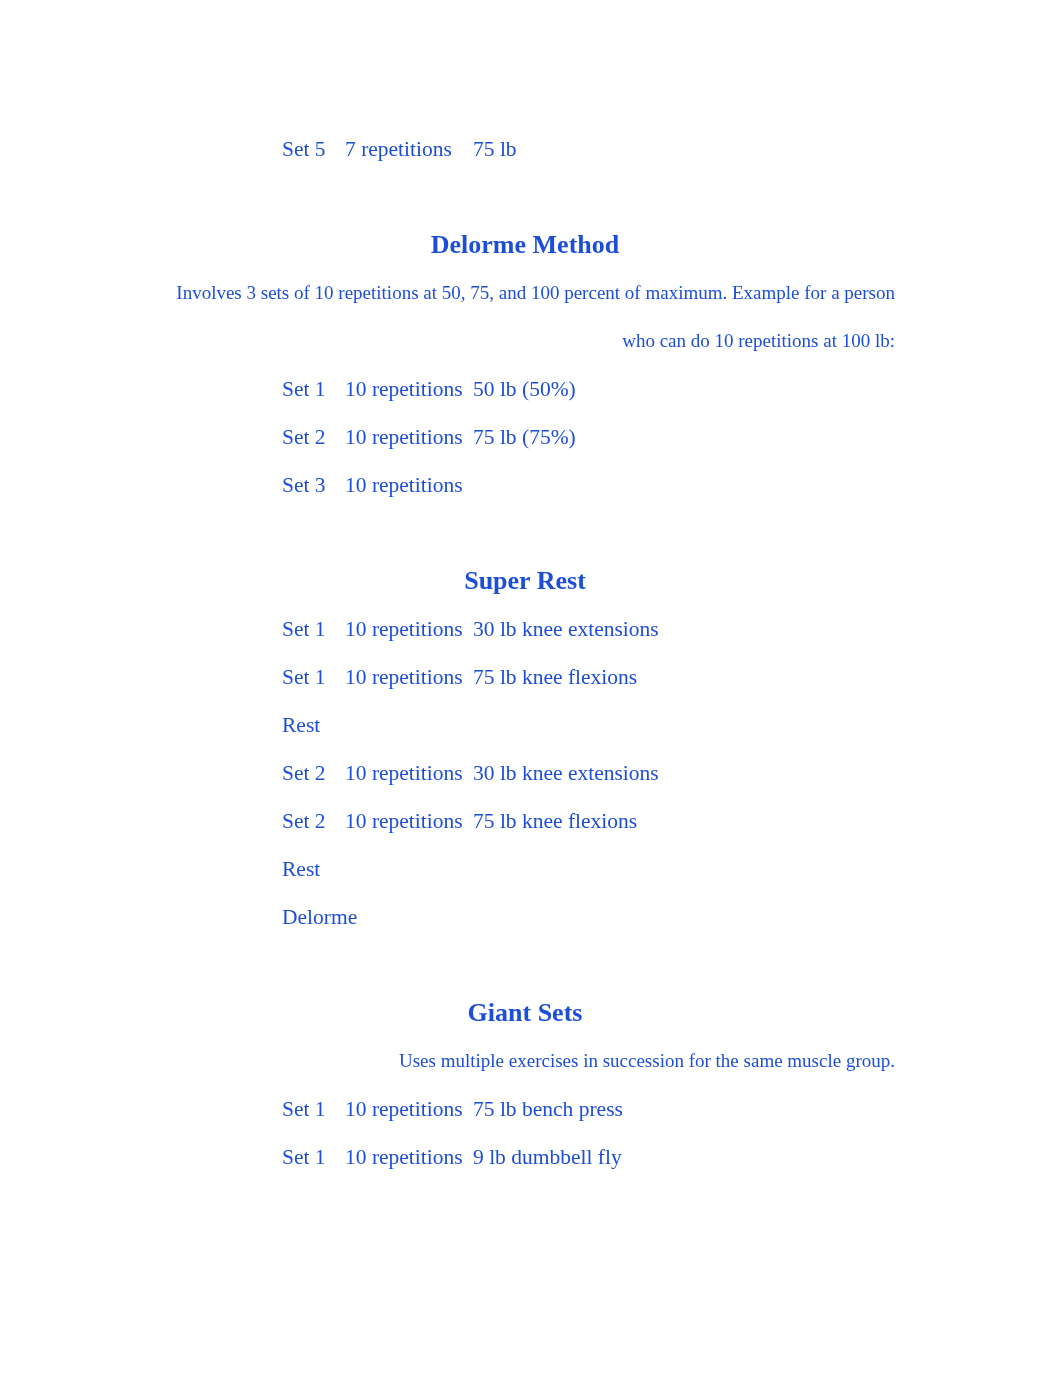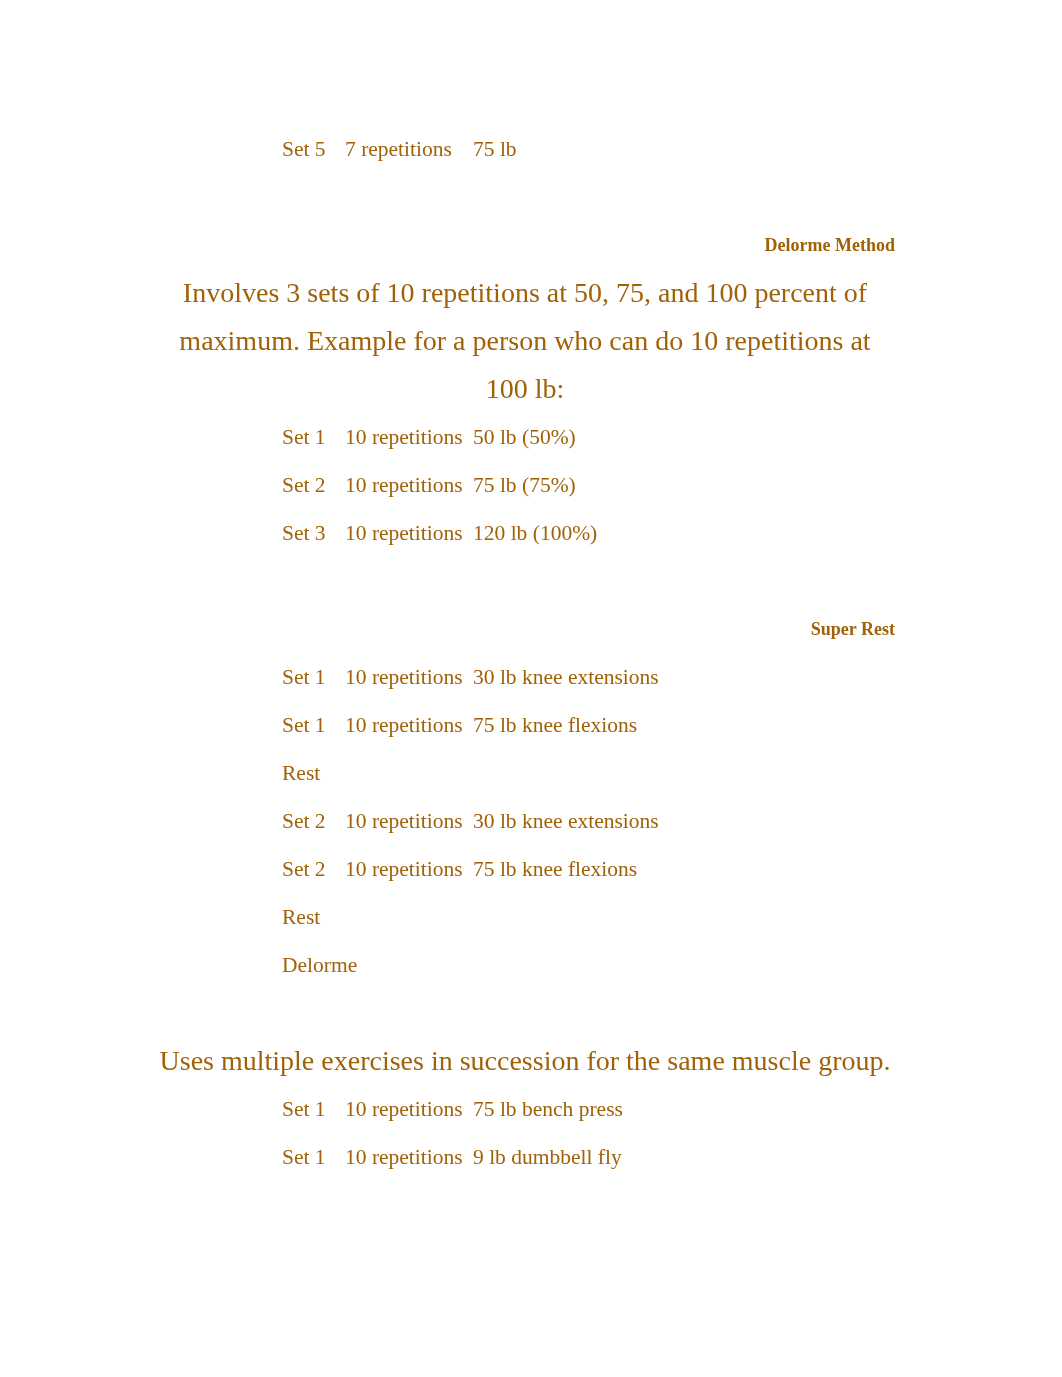--- a/index.html
+++ b/index.html
@@ -7,42 +7,42 @@
     margin: 0;
     padding: 0;
     background: #ffffff;
   }
   .page {
     position: relative;
     width: 1062px;
     height: 1377px;
     background: #ffffff;
     font-family: "Liberation Serif", "DejaVu Serif", serif;
-    color: #a16207;
+    color: #1d4ed8;
     overflow: hidden;
     box-sizing: border-box;
   }
   .content {
     position: absolute;
     left: 155px;
     top: 0;
     width: 740px;
   }
   .para {
-    font-size: 28px;
+    font-size: 19px;
     line-height: 48px;
     margin: 0;
-    text-align: center;
+    text-align: right;
   }
   .heading {
-    font-size: 18px;
+    font-size: 26px;
     line-height: 48px;
     height: 48px;
     font-weight: bold;
-    text-align: right;
+    text-align: center;
     width: 740px;
   }
   
   .setrow {
     font-size: 21.5px;
     line-height: 48px;
     height: 48px;
     padding-left: 127px;      
     display: flex;
     white-space: pre;
@@ -79,21 +79,20 @@
       <span class="col-load">50 lb (50%)</span>
     </div>
     <div class="setrow">
       <span class="col-set">Set 2</span>
       <span class="col-reps">10 repetitions</span>
       <span class="col-load">75 lb (75%)</span>
     </div>
     <div class="setrow">
       <span class="col-set">Set 3</span>
       <span class="col-reps">10 repetitions</span>
-      <span class="col-load">120 lb (100%)</span>
     </div>
 
     <div class="spacer-48"></div>
 
     <div class="heading">Super Rest</div>
 
     <div class="setrow">
       <span class="col-set">Set 1</span>
       <span class="col-reps">10 repetitions</span>
       <span class="col-load">30 lb knee extensions</span>
@@ -118,20 +117,21 @@
     </div>
     <div class="setrow plain">
       <span class="col-set">Rest</span>
     </div>
     <div class="setrow plain">
       <span class="col-set">Delorme</span>
     </div>
 
     <div class="spacer-48"></div>
 
+    <div class="heading">Giant Sets</div>
     <p class="para">Uses multiple exercises in succession for the same muscle group.</p>
 
     <div class="setrow">
       <span class="col-set">Set 1</span>
       <span class="col-reps">10 repetitions</span>
       <span class="col-load">75 lb bench press</span>
     </div>
     <div class="setrow">
       <span class="col-set">Set 1</span>
       <span class="col-reps">10 repetitions</span>

